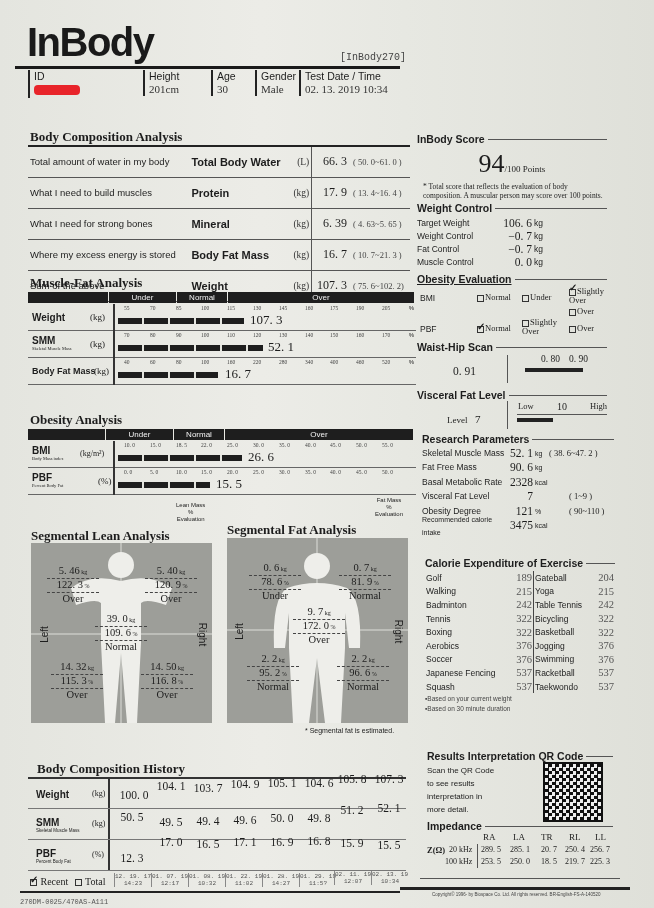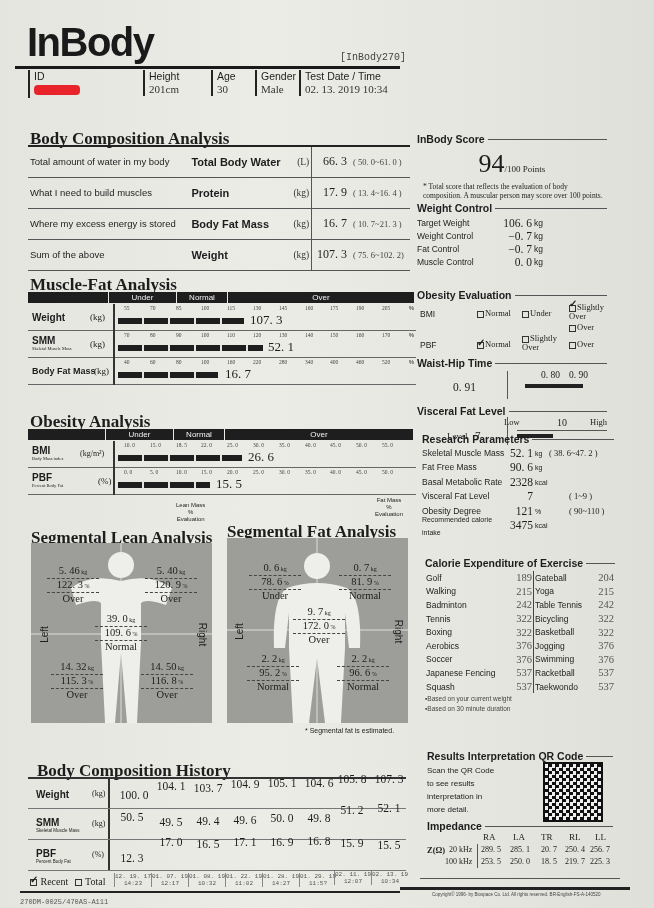--- a/index.html
+++ b/index.html
@@ -8,21 +8,21 @@
   .paper { position: absolute; left: 0; top: 0; width: 654px; height: 908px; background: linear-gradient(90deg, #e4e5df 0%, #ecece7 40%, #e7e8e2 62%, #dfe0d9 100%); }
   .abs { position: absolute; }
   .serif { font-family: "Liberation Serif", serif; }
   .logo { left: 27px; top: 20px; font-size: 40px; font-weight: bold; letter-spacing: -1.5px; color: #1a1a1a; }
   .model { left: 340px; top: 52px; font-size: 10px; font-family: "Liberation Mono", monospace; color: #444; }
   .topline { left: 15px; top: 66px; width: 385px; height: 3px; background: #1a1a1a; }
   .hdr-cell { top: 70px; border-left: 2px solid #222; padding-left: 4px; font-size: 10.5px; line-height: 13px; }
   .hdr-cell .v { font-family: "Liberation Serif", serif; font-size: 11px; color: #333; }
   .redact { display: inline-block; width: 46px; height: 10px; background: #e8242a; border-radius: 4px; margin-top: 2px; }
 
-  .sec-title { font-family: "Liberation Serif", serif; font-weight: bold; font-size: 17px; }
+  .sec-title { font-family: "Liberation Serif", serif; font-weight: bold; font-size: 13px; }
 
   table { border-collapse: collapse; }
   .bca { left: 28px; top: 145px; width: 382px; font-size: 9.5px; }
   .bca td { border-bottom: 1px solid #555; height: 31px; padding: 0 2px; white-space: nowrap; }
   .bca tr:first-child td { border-top: 2px solid #222; }
   .bca .lbl { font-weight: bold; font-size: 11px; }
   .bca .u { font-family: "Liberation Serif", serif; font-size: 9.5px; color: #333; text-align: right; border-right: 1px solid #555; }
   .bca .val { font-family: "Liberation Serif", serif; font-size: 12px; text-align: right; padding-right: 4px; }
   .bca .rng { font-family: "Liberation Serif", serif; font-size: 8.5px; color: #444; }
 
@@ -108,20 +108,27 @@
         <td class="rng">( 50. 0~61. 0 )</td>
       </tr>
       <tr>
         <td>What I need to build muscles</td>
         <td class="lbl">Protein</td>
         <td class="u">(kg)</td>
         <td class="val">17. 9</td>
         <td class="rng">( 13. 4~16. 4 )</td>
       </tr>
       <tr>
+        <td>What I need for strong bones</td>
+        <td class="lbl">Mineral</td>
+        <td class="u">(kg)</td>
+        <td class="val">6. 39</td>
+        <td class="rng">( 4. 63~5. 65 )</td>
+      </tr>
+      <tr>
         <td>Where my excess energy is stored</td>
         <td class="lbl">Body Fat Mass</td>
         <td class="u">(kg)</td>
         <td class="val">16. 7</td>
         <td class="rng">( 10. 7~21. 3 )</td>
       </tr>
       <tr>
         <td>Sum of the above</td>
         <td class="lbl">Weight</td>
         <td class="u">(kg)</td>
@@ -448,48 +455,48 @@
           <span class="v" style="width:35px;text-align:right;">−0. 7</span>
           <span style="margin-left:2px;">kg</span>
         </div>
       <div style="display:flex;">
           <span style="width:80px;">Muscle Control</span>
           <span class="v" style="width:35px;text-align:right;">0. 0</span>
           <span style="margin-left:2px;">kg</span>
         </div>
     </div>
 
-    <div class="h" style="margin-top:20px;">Obesity Evaluation</div>
+    <div class="h" style="margin-top:4px;text-decoration:underline;">Obesity Evaluation</div>
     <div style="position:relative;height:52px;font-family:'Liberation Serif',serif;font-size:8.5px;">
       <span class="abs" style="left:3px;top:8px;font-family:'Liberation Sans',sans-serif;">BMI</span>
       <span class="abs" style="left:60px;top:7px;"><span class="chk"></span><span>Normal</span></span>
       <span class="abs" style="left:105px;top:7px;"><span class="chk"></span><span>Under</span></span>
       <span class="abs" style="left:152px;top:2px;line-height:8px;width:40px;"><span class="chk on"></span><span>Slightly Over</span></span>
       <span class="abs" style="left:152px;top:21px;"><span class="chk"></span><span>Over</span></span>
       <span class="abs" style="left:3px;top:39px;font-family:'Liberation Sans',sans-serif;">PBF</span>
       <span class="abs" style="left:60px;top:38px;"><span class="chk on"></span><span>Normal</span></span>
       <span class="abs" style="left:105px;top:33px;line-height:8px;width:44px;"><span class="chk"></span><span>Slightly Over</span></span>
       <span class="abs" style="left:152px;top:38px;"><span class="chk"></span><span>Over</span></span>
     </div>
 
-    <div class="h" style="margin-top:4px;">Waist-Hip Time</div>
+    <div class="h" style="margin-top:4px;">Waist-Hip Scan</div>
     <div style="position:relative;height:34px;">
       <span class="abs serif" style="left:36px;top:12px;font-size:11.5px;">0. 91</span>
       <span class="abs" style="left:90px;top:2px;width:1px;height:28px;background:#555;"></span>
       <span class="abs serif" style="left:124px;top:1px;font-size:9.5px;">0. 80</span>
       <span class="abs serif" style="left:152px;top:1px;font-size:9.5px;">0. 90</span>
       <span class="abs" style="left:108px;top:15px;width:58px;height:4px;background:#222;"></span>
     </div>
 
     <div class="h" style="margin-top:2px;">Visceral Fat Level</div>
     <div style="position:relative;height:30px;">
       <span class="abs serif" style="left:30px;top:14px;font-size:9px;">Level</span>
       <span class="abs serif" style="left:58px;top:12px;font-size:11px;">7</span>
       <span class="abs" style="left:90px;top:0;width:1px;height:28px;background:#555;"></span>
-      <span class="abs serif" style="left:87px;top:0;font-size:8.5px;">Low</span>
+      <span class="abs serif" style="left:101px;top:0;font-size:8.5px;">Low</span>
       <span class="abs serif" style="left:140px;top:0;font-size:10px;">10</span>
       <span class="abs serif" style="left:173px;top:0;font-size:8.5px;">High</span>
       <span class="abs" style="left:100px;top:13px;width:90px;height:1px;background:#555;"></span>
       <span class="abs" style="left:100px;top:17px;width:36px;height:4px;background:#222;"></span>
     </div>
   </div>
 
   <div class="rside abs" style="left:422px;top:433px;width:192px;">
     <div class="h">Research Parameters</div>
     <div class="kv" style="margin-top:1px;">

